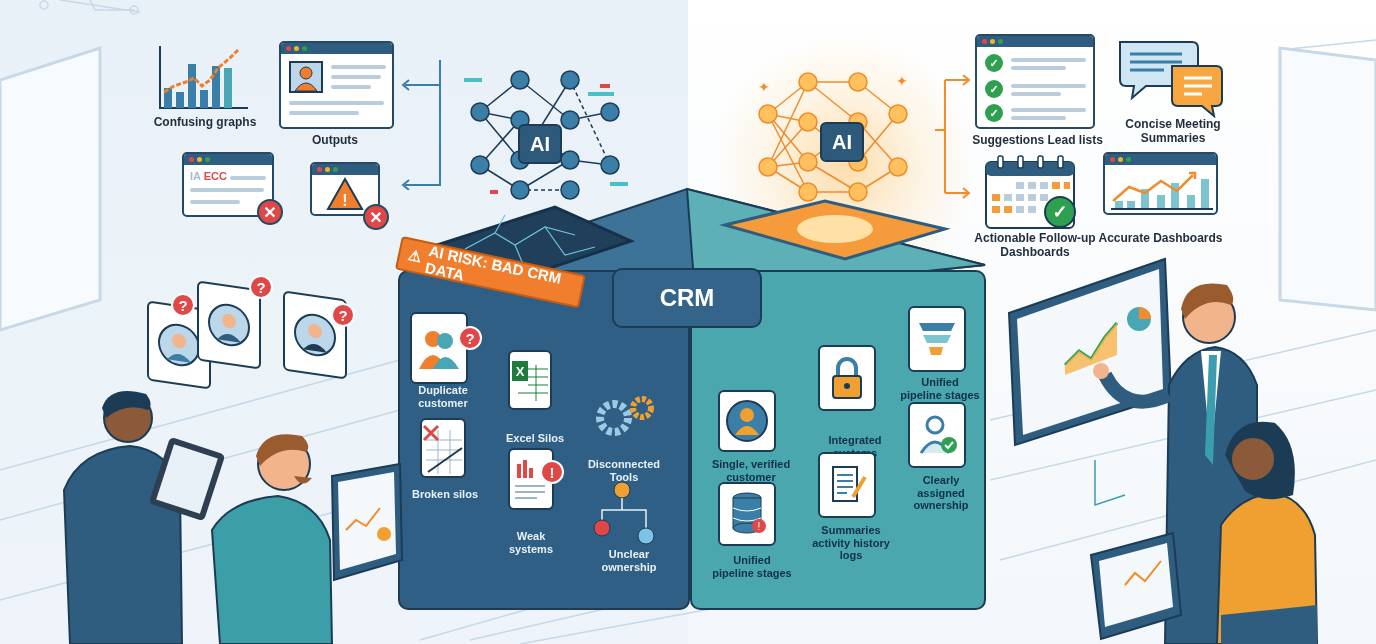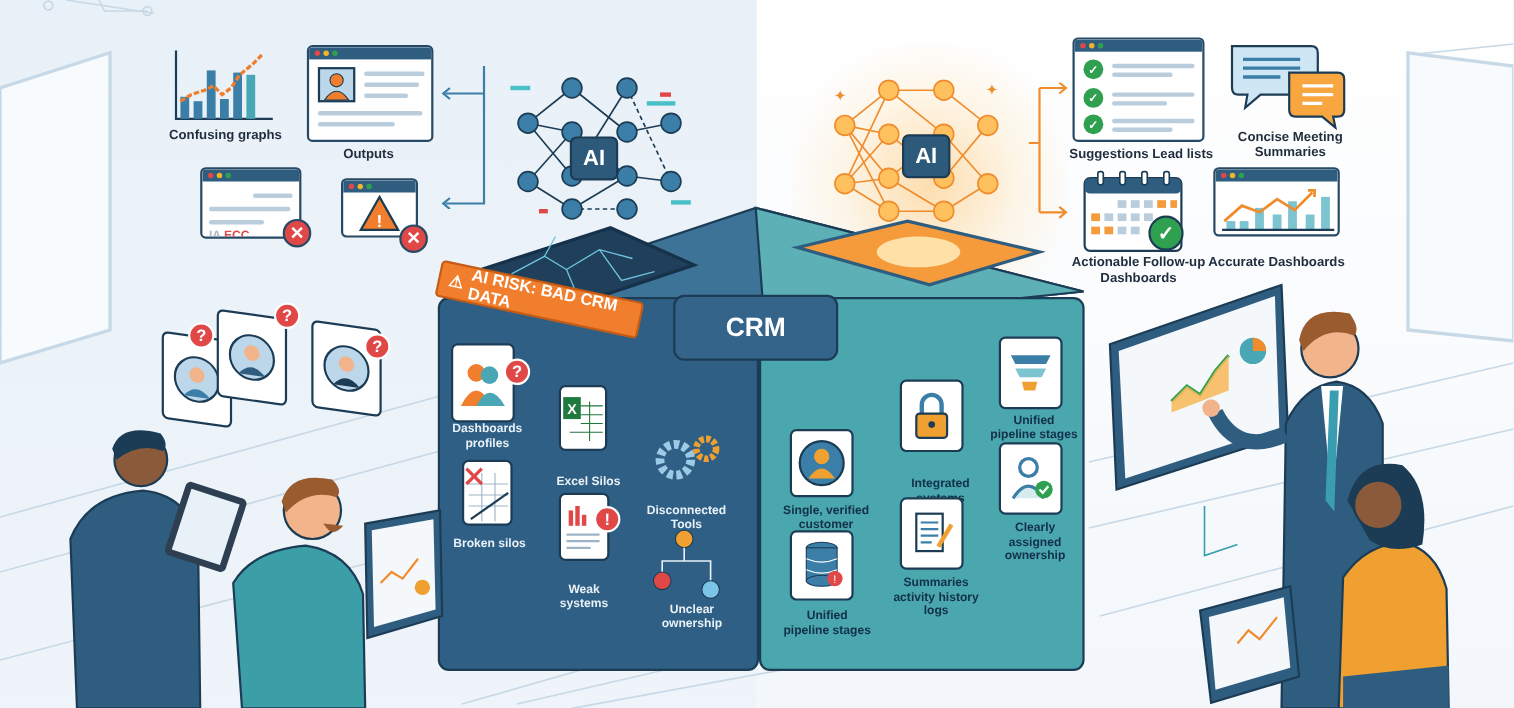--- a/index.html
+++ b/index.html
@@ -94,21 +94,21 @@
   <div class="line" style="left:8px;top:68px;width:70px;"></div>
 </div>
 <div class="label" style="left:300px;top:134px;width:70px;">Outputs</div>
 
 <div class="win" style="left:182px;top:152px;width:92px;height:65px;">
   <div class="bar">
       <i style="background:#e04848"></i>
       <i style="background:#f0b429"></i>
       <i style="background:#2ea04f"></i>
     </div>
-  <div class="abs" style="left:6px;top:16px;font-size:11px;color:#a9b9c9;font-weight:700;margin-top:38px;">IA <span style="color:#e04848">ECC</span></div>
+  <div class="abs" style="left:6px;top:16px;font-size:11px;color:#a9b9c9;font-weight:700;">IA <span style="color:#e04848">ECC</span></div>
   <div class="line" style="left:46px;top:22px;width:36px;"></div>
   <div class="line" style="left:6px;top:34px;width:74px;"></div>
   <div class="line" style="left:6px;top:46px;width:50px;"></div>
 </div>
 <div class="xbadge" style="left:257px;top:199px;">✕</div>
 
 <div class="win" style="left:310px;top:162px;width:70px;height:54px;">
   <div class="bar">
       <i style="background:#e04848"></i>
       <i style="background:#f0b429"></i>
@@ -324,21 +324,21 @@
 
 <div class="card" style="left:410px;top:312px;width:58px;height:72px;">
   <svg width="48" height="46">
       <circle cx="18" cy="14" r="8" fill="#f07e2c"></circle>
       <path d="M4 44 Q18 16 32 44Z" fill="#f07e2c"></path>
       <circle cx="30" cy="16" r="8" fill="#49a7b5"></circle>
       <path d="M18 44 Q30 20 44 44Z" fill="#49a7b5"></path>
     </svg>
 </div>
 <div class="qbadge" style="left:458px;top:326px;">?</div>
-<div class="face-label on-dark" style="left:408px;top:384px;width:70px;">Dashboards profiles</div>
+<div class="face-label on-dark" style="left:408px;top:384px;width:70px;">Duplicate customer</div>
 
 <div class="card" style="left:508px;top:350px;width:44px;height:60px;">
   <svg width="40" height="50">
       <rect x="2" y="6" width="16" height="20" fill="#1e7a3d"></rect>
       <text x="10" y="21" fill="#fff" font-size="13" font-weight="700" text-anchor="middle" font-family="Liberation Sans, sans-serif">X</text>
       <g stroke="#1e7a3d">
         <path d="M18 14 H38 M18 22 H38 M18 30 H38 M8 38 H38 M26 10 V46"></path>
       </g>
     </svg>
 </div>

